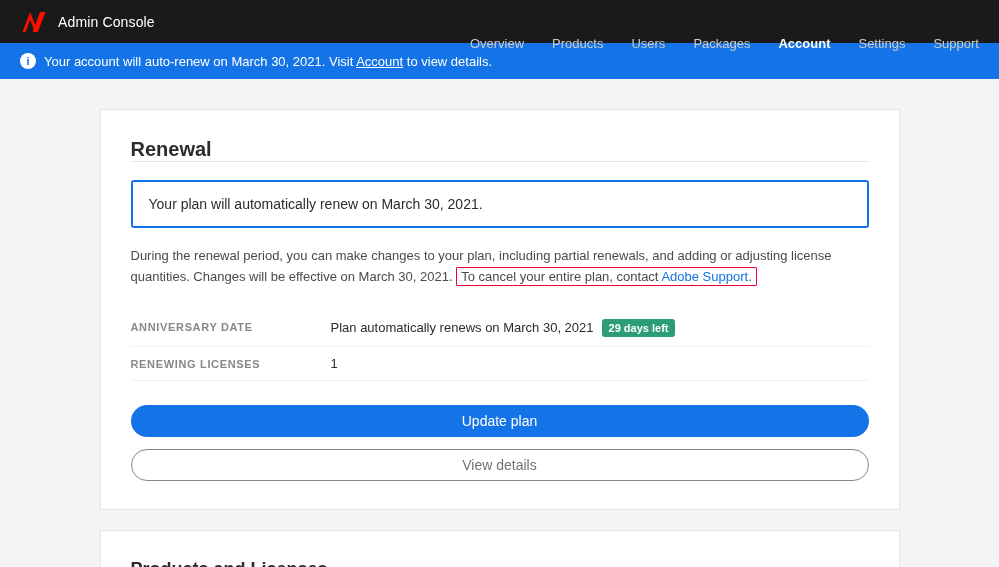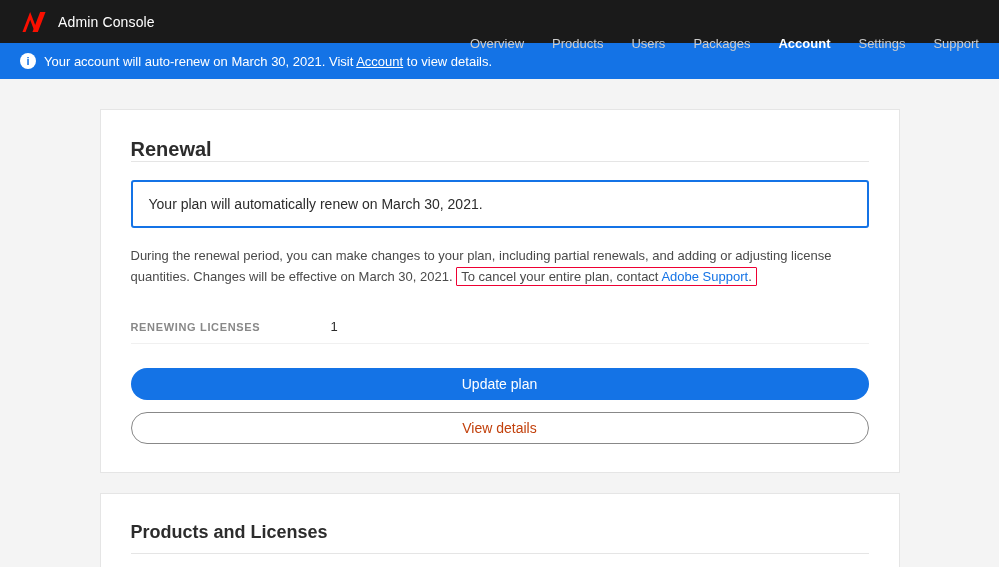--- a/index.html
+++ b/index.html
@@ -177,21 +177,21 @@
       color: #fff;
       border: none;
       border-radius: 20px;
       padding: 8px 20px;
       font-size: 14px;
       cursor: pointer;
       font-weight: 500;
     }
     .btn-outline {
       background: transparent;
-      color: #c2410c;
+      color: #737373;
       border: 1.5px solid #888;
       border-radius: 20px;
       padding: 7px 20px;
       font-size: 14px;
       cursor: pointer;
       font-weight: 500;
     }
 
     
     .products-title {
@@ -244,20 +244,27 @@
     <div class="description-text">
       <span>During the renewal period, you can make changes to your plan, including partial renewals, and adding or adjusting license quantities. Changes will be effective on March 30, 2021.</span>
       <span class="cancel-highlight">
         <span>To cancel your entire plan, contact </span><a href="#">Adobe Support</a><span>.</span>
       </span>
     </div>
 
     <div class="details-table">
 
 
+      <div class="details-row">
+        <div class="details-label">ANNIVERSARY DATE</div>
+        <div class="details-value">
+          <span>Plan automatically renews on March 30, 2021</span>
+          <span class="days-badge">29 days left</span>
+        </div>
+      </div>
 
       <div class="details-row">
         <div class="details-label">RENEWING LICENSES</div>
         <div class="details-value">1</div>
       </div>
     </div>
 
     <div class="button-row">
       <button class="btn-primary">Update plan</button>
       <button class="btn-outline">View details</button>

